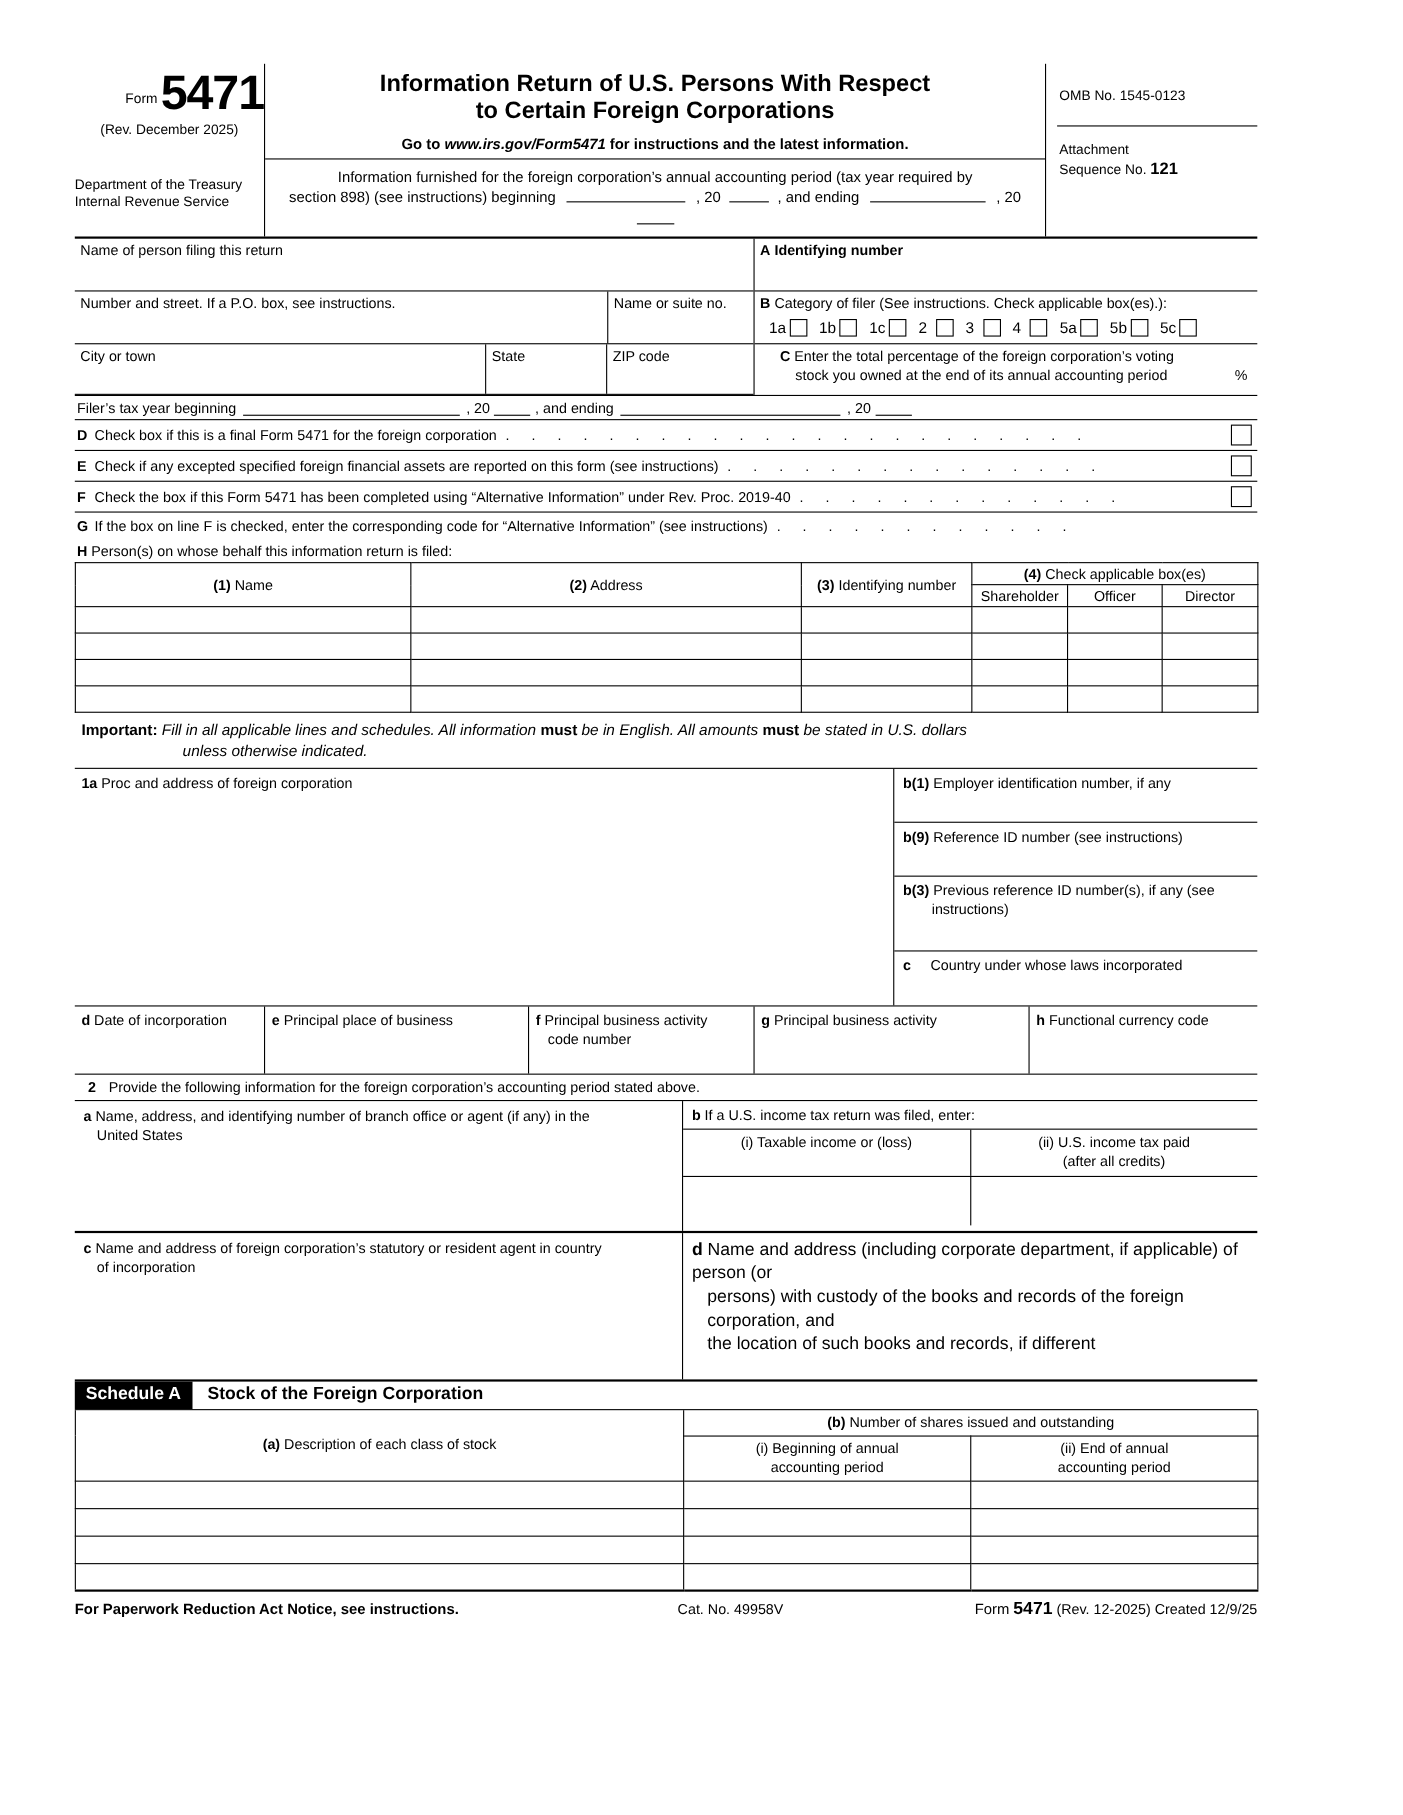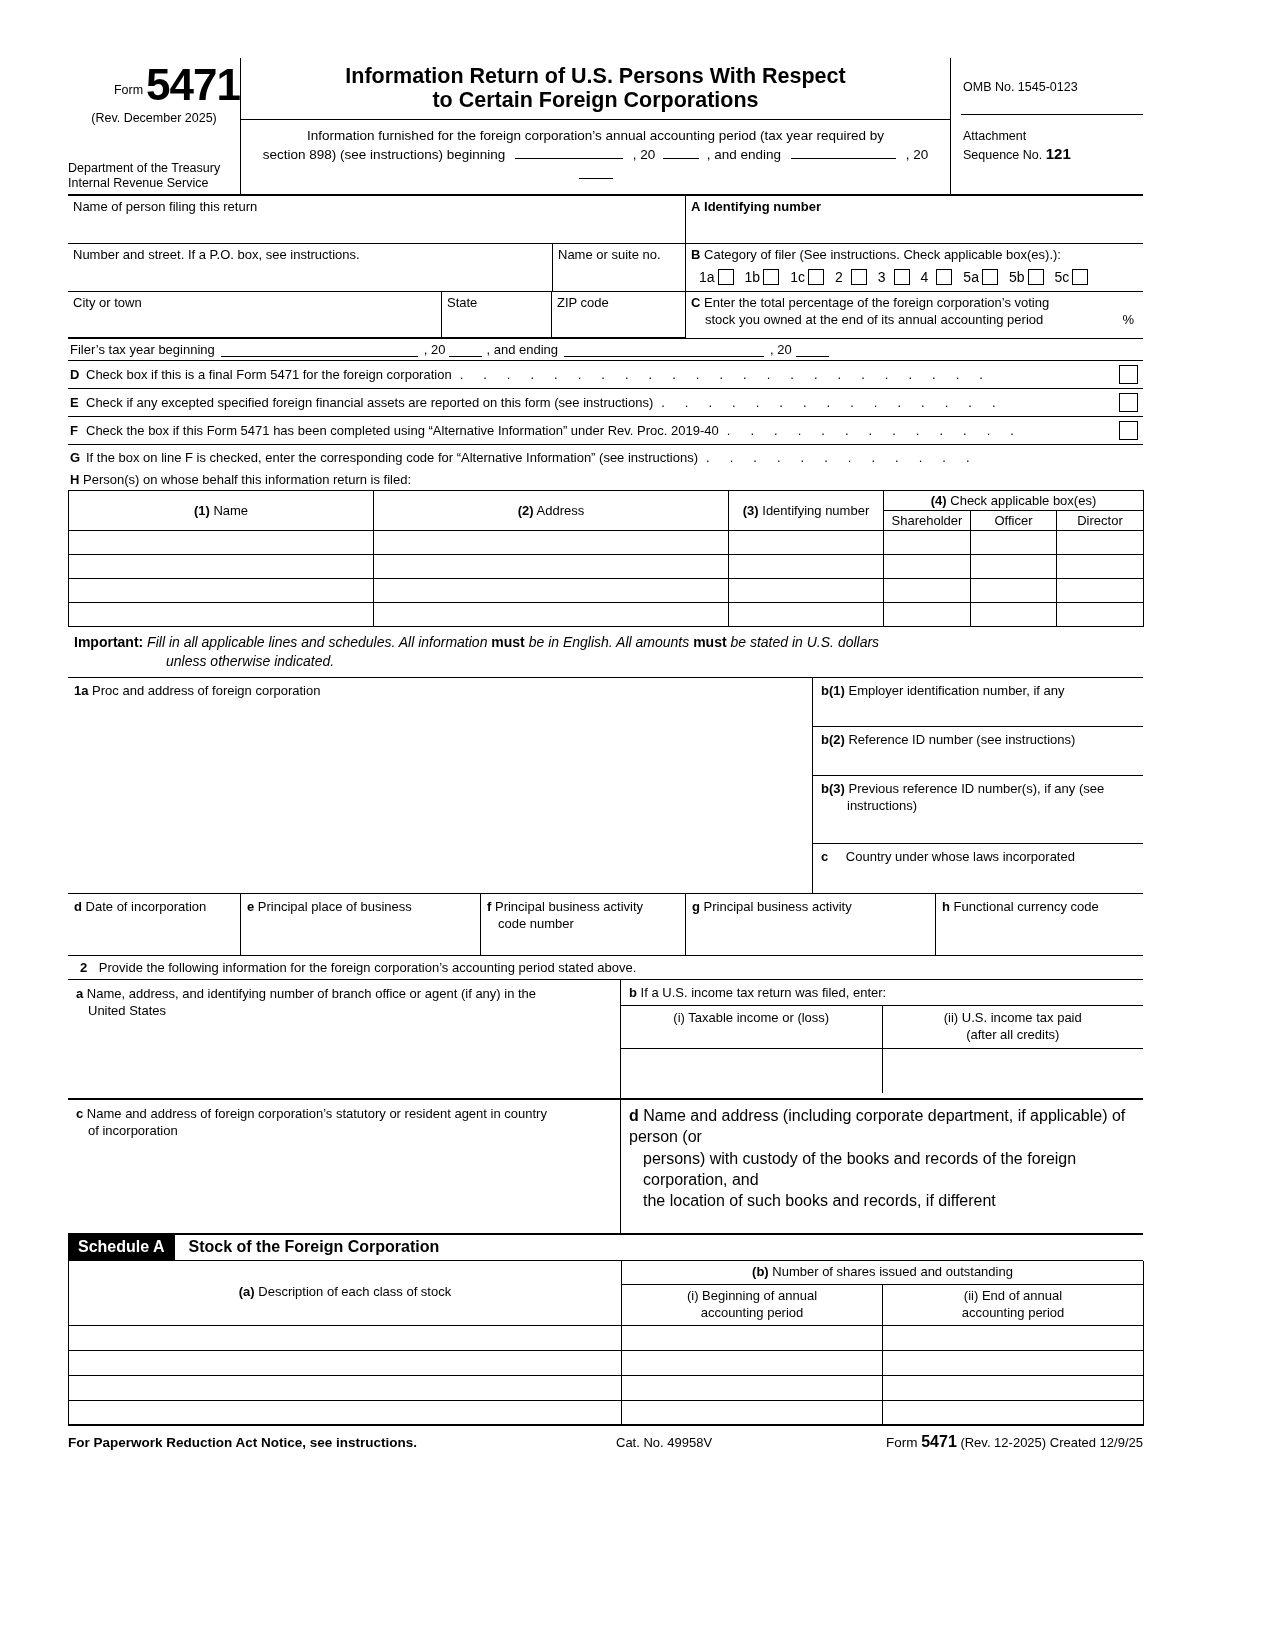--- a/index.html
+++ b/index.html
@@ -46,21 +46,21 @@
   .row-street { display:flex; height:48px;justify-content:flex-end; }
   .street-main { flex:1; border-right:1.6px solid #000; }
   .street-room { width:132px; }
   .row-city { display:flex; height:46px; }
   .city-main { width:374px; border-right:1.6px solid #000; }
   .city-state { width:110px; border-right:1.6px solid #000; }
   .city-zip { flex:1; }
 
   .rA { height:48px; }
   .rB { height:48px; }
-  .rC { height:46px; }
+  .rC { height:46px;margin-left:18px; }
   .catrow { display:flex; align-items:center; gap:0; margin-top:5px; padding-left:8px; font-size:14px;}
   .catitem { display:flex; align-items:center; margin-right:11px; }
   .catitem span { margin-right:3px; }
   .chk { display:inline-block; width:16px; height:16px; border:1.4px solid #000; background:#fff; }
   .pctline { display:flex; justify-content:space-between; padding-left:14px; padding-right:4px; }
 
   
   .lineitem { display:flex; align-items:center; border-top:1.6px solid #000; padding:4px 0 4px 2px; min-height:26px; }
   .lineitem .ltr { font-weight:bold; width:16px; }
   .dots { flex:1; margin:0 8px; overflow:hidden; white-space:nowrap;
@@ -153,20 +153,25 @@
       <div class="rev-line">(Rev. December 2025)</div>
       <div class="dept">
         <div>Department of the Treasury</div>
         <div>Internal Revenue Service</div>
       </div>
     </div>
 
     <div class="hdr-mid">
       <div class="title1">Information Return of U.S. Persons With Respect</div>
       <div class="title1">to Certain Foreign Corporations</div>
+      <div class="goto">
+        <span>Go to</span>
+        <i>www.irs.gov/Form5471</i>
+        <span>for instructions and the latest information.</span>
+      </div>
       <div class="hdr-mid-bot">
         <div class="furnish">Information furnished for the foreign corporation’s annual accounting period (tax year required by</div>
         <div class="furnish row2">
           <span>section 898) (see instructions) beginning</span>
           <span class="ul-sm" style="width:108px;margin:0 6px;"></span>
           <span>, 20</span>
           <span class="ul-sm" style="width:36px;margin:0 4px;"></span>
           <span>, and ending</span>
           <span class="ul-sm" style="width:105px;margin:0 6px;"></span>
           <span>, 20</span>
@@ -399,21 +404,21 @@
 
   <div class="corpblock">
     <div class="corp-left" style="min-height:215px;">
       <b>1a</b><span> Proc and address of foreign corporation</span>
     </div>
     <div class="corp-right">
       <div class="cr-cell" style="height:49px;">
         <b>b(1)</b><span> Employer identification number, if any</span>
       </div>
       <div class="cr-cell" style="height:49px;">
-        <b>b(2)</b><span> Reference ID number (see instructions)</span>
+        <b>b(9)</b><span> Reference ID number (see instructions)</span>
       </div>
       <div class="cr-cell" style="height:68px;">
         <b>b(3)</b><span> Previous reference ID number(s), if any (see</span>
         <span class="cr-ind">instructions)</span>
       </div>
       <div class="cr-cell" style="height:49px;">
         <b>c</b>
         <span style="padding-left:14px;">Country under whose laws incorporated</span>
       </div>
     </div>

